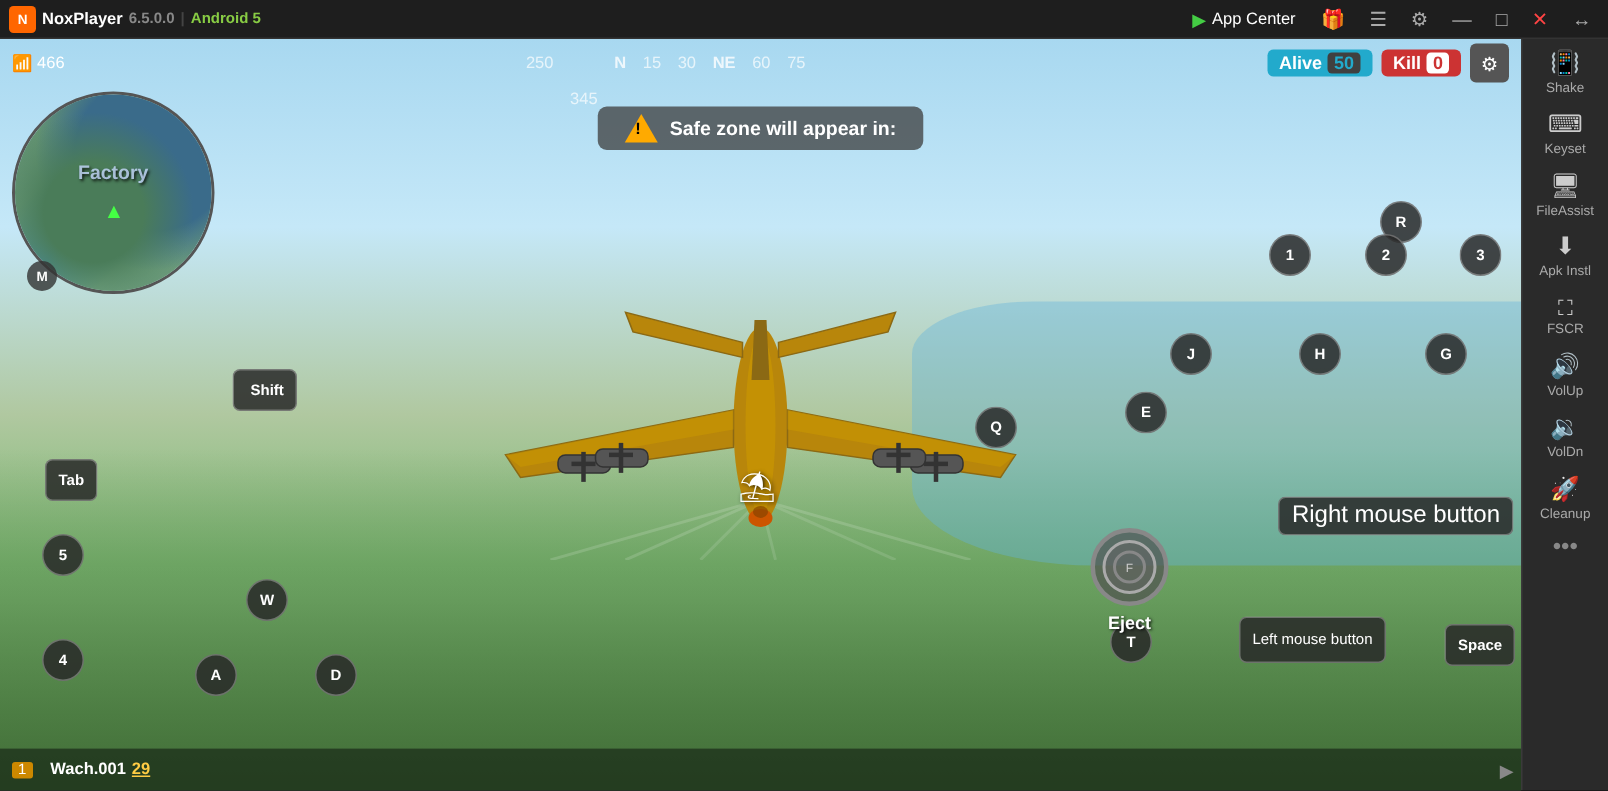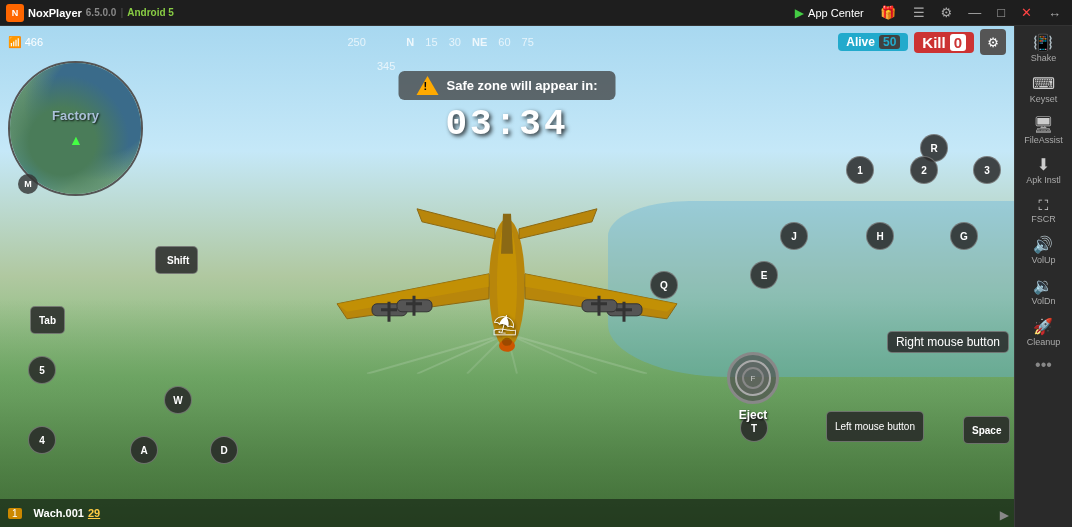--- a/index.html
+++ b/index.html
@@ -149,21 +149,21 @@
       color: #22aacc;
       border-radius: 3px;
       padding: 0 4px;
       font-weight: bold;
     }
     #kill-box {
       background: #cc3333;
       border-radius: 4px;
       padding: 2px 8px;
       color: #fff;
-      font-size: 15px;
+      font-size: 12px;
       font-weight: bold;
       display: flex;
       align-items: center;
       gap: 4px;
     }
     #kill-count {
       background: #fff;
       color: #cc3333;
       border-radius: 3px;
       padding: 0 4px;
@@ -455,21 +455,21 @@
     
     #right-mouse-label {
       position: absolute;
       right: 1%;
       top: 57%;
       background: rgba(40,40,40,0.85);
       border: 1px solid rgba(255,255,255,0.3);
       border-radius: 5px;
       padding: 3px 8px;
       color: #fff;
-      font-size: 12px;
+      font-size: 16px;
       z-index: 20;
     }
     #left-mouse-label {
       position: absolute;
       right: 10%;
       bottom: 22%;
       background: rgba(40,40,40,0.85);
       border: 1px solid rgba(255,255,255,0.3);
       border-radius: 5px;
       padding: 9px 8px;
@@ -539,21 +539,20 @@
         </div>
         <button id="settings-gear">⚙</button>
       </div>
     </div>
 
     <div id="safe-zone-notification">
       <div id="safe-zone-banner">
         <div id="warning-triangle"></div>
         <span id="safe-zone-text">Safe zone will appear in:</span>
       </div>
-      <div id="safe-zone-timer">03:34</div>
     </div>
 
     <div id="minimap">
       <div id="minimap-bg">
         <div id="minimap-label" style="color:rgba(200,220,255,0.8);font-size:13px;font-weight:bold;text-align:center;top:40%;left:50%;transform:translate(-50%,-50%);position:absolute;">Factory</div>
         <div id="minimap-marker">▲</div>
       </div>
     </div>
 
     <div style="position:absolute;top:148px;left:18px;z-index:11;background:rgba(50,50,50,0.8);border-radius:50%;width:20px;height:20px;display:flex;align-items:center;justify-content:center;color:#fff;font-size:9px;font-weight:bold;">M</div>

